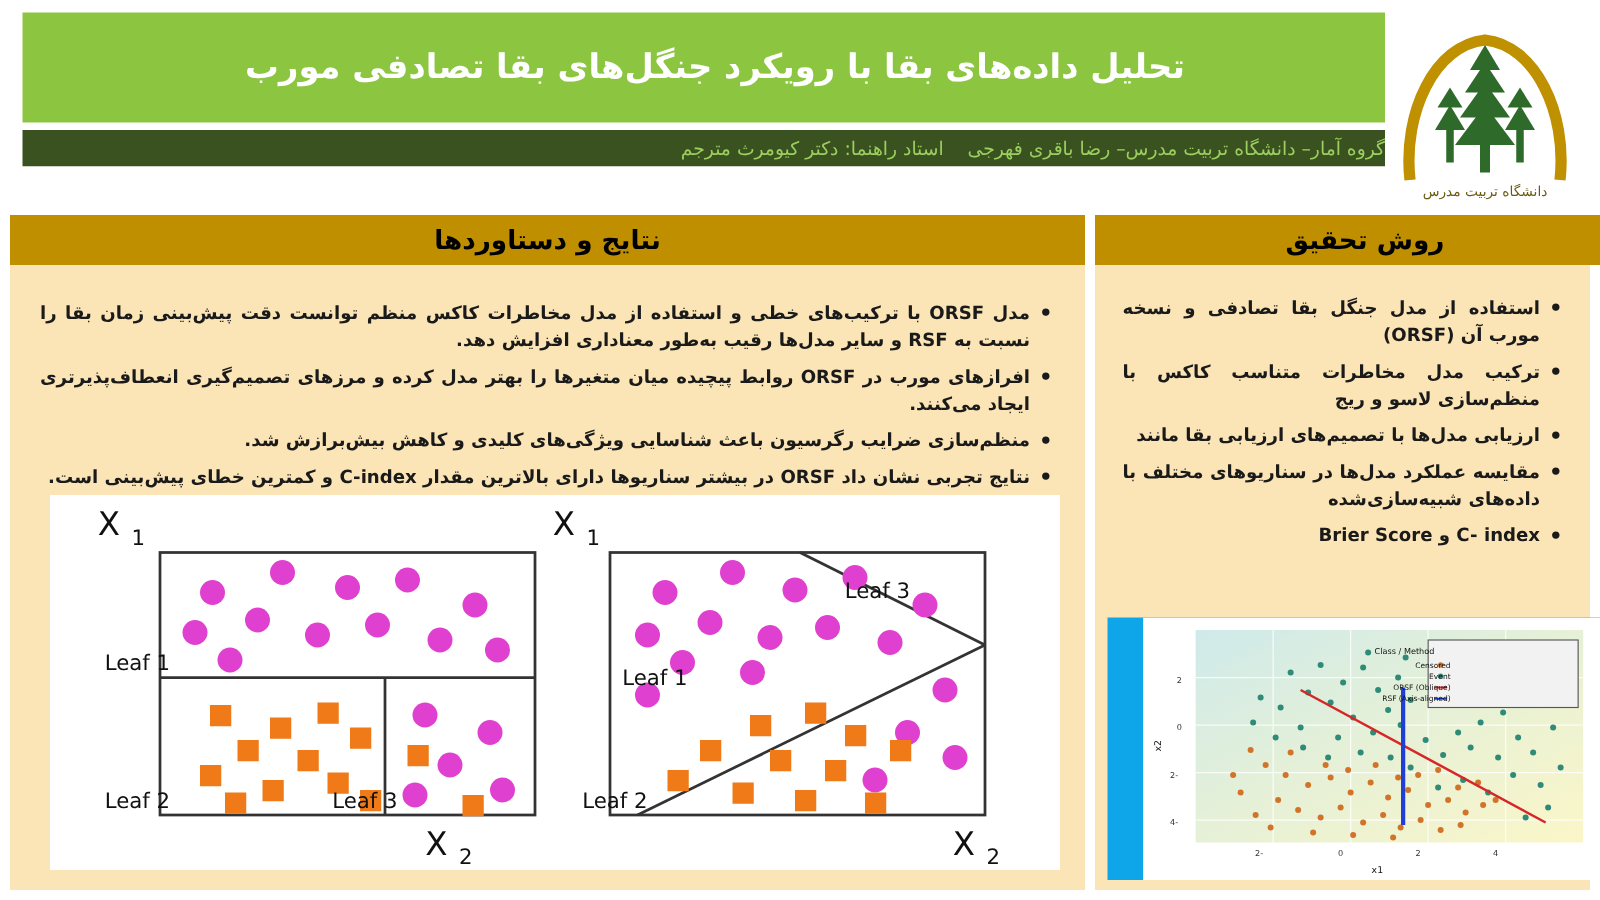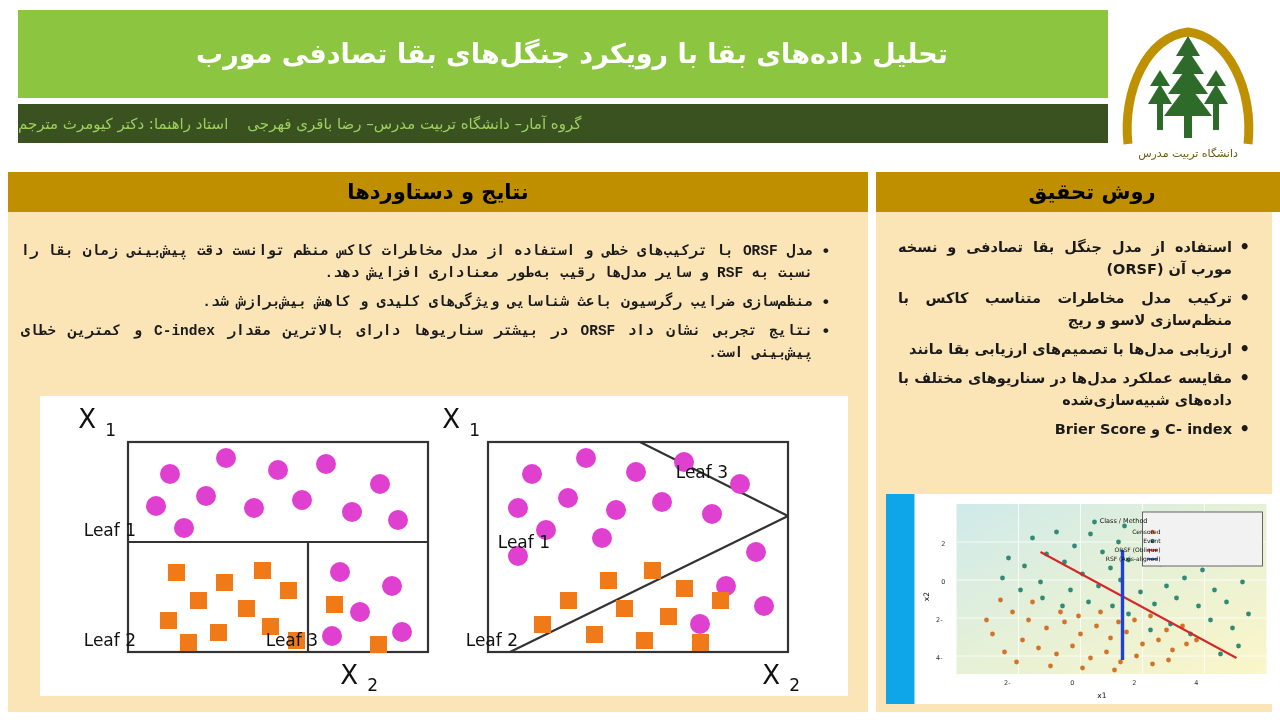--- a/index.html
+++ b/index.html
@@ -30,23 +30,23 @@
     color: #ffffff;
     font-size: 27px;
     font-weight: bold;
     line-height: 1.25;
     padding: 0 20px;
     direction: rtl;
   }
   .subtitle-bar {
     position: absolute;
     left: 18px; top: 104px;
-    width: 1090px; height: 39px;
+    width: 1090px; height: 29px;
     background: #3a5220;
-    display: flex; align-items: center; justify-content: flex-end;
+    display: flex; align-items: center; justify-content: flex-start;
   }
   .subtitle-bar .subtitle-text {
     color: #9dcf5f;
     font-size: 15px;
     direction: rtl;
     white-space: pre;
   }
 
   
   .logo-wrap {
@@ -108,21 +108,21 @@
   ul.bullets li::before {
     content: "\2022";
     position: absolute;
     right: -16px;
     top: -1px;
     font-size: 17px;
     color: #1a1a1a;
   }
   #results-bullets {
     position: absolute;
-    left: 3px; top: 28px; width: 830px; font-family: Liberation Mono, monospace;
+    left: 14px; top: 28px; width: 830px;
   }
   #results-bullets li { font-size: 14.5px; font-weight: bold; }
   #method-bullets {
     position: absolute;
     left: 12px; top: 24px; width: 372px;
   }
   #method-bullets li { font-size: 14.5px; font-weight: bold; }
 
   
   #fig-leaf {
@@ -181,20 +181,21 @@
     <span class="sec-title">نتایج و دستاوردها</span>
   </div>
 
   <div class="sec-head" id="method-head">
     <span class="sec-title">روش تحقیق</span>
   </div>
 
   <div class="panel" id="results-panel">
     <ul class="bullets" id="results-bullets">
       <li>مدل ORSF با ترکیب‌های خطی و استفاده از مدل مخاطرات کاکس منظم توانست دقت پیش‌بینی زمان بقا را نسبت به RSF و سایر مدل‌ها رقیب به‌طور معناداری افزایش دهد.</li>
+      <li>افرازهای مورب در ORSF روابط پیچیده میان متغیرها را بهتر مدل کرده و مرزهای تصمیم‌گیری انعطاف‌پذیرتری ایجاد می‌کنند.</li>
       <li>منظم‌سازی ضرایب رگرسیون باعث شناسایی ویژگی‌های کلیدی و کاهش بیش‌برازش شد.</li>
       <li>نتایج تجربی نشان داد ORSF در بیشتر سناریوها دارای بالاترین مقدار C-index و کمترین خطای پیش‌بینی است.</li>
     </ul>
 
     <div id="fig-leaf">
       <svg class="fig-svg" viewBox="0 0 808 300">
 
         <text x="56" y="32" font-size="26" font-family="DejaVu Sans, sans-serif" fill="#111">X</text>
         <text x="76" y="40" font-size="17" font-family="DejaVu Sans, sans-serif" fill="#111">1</text>
 

